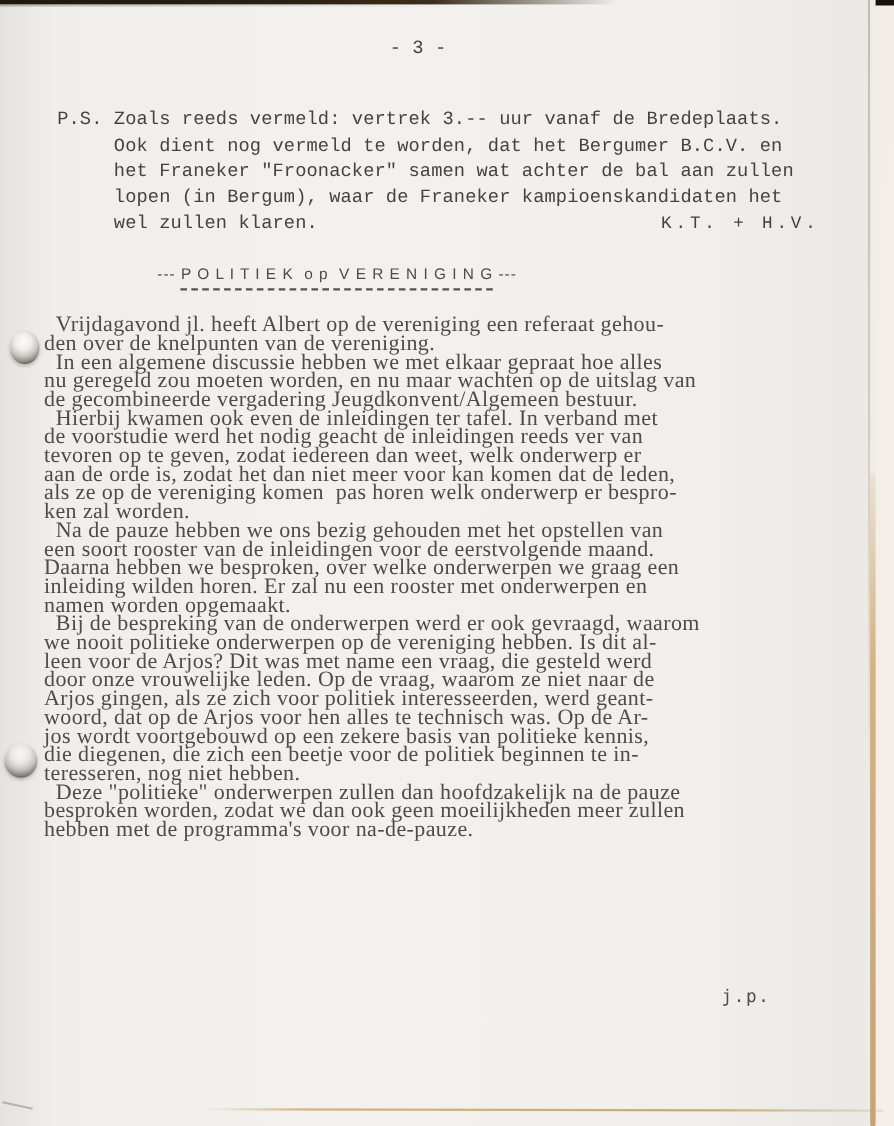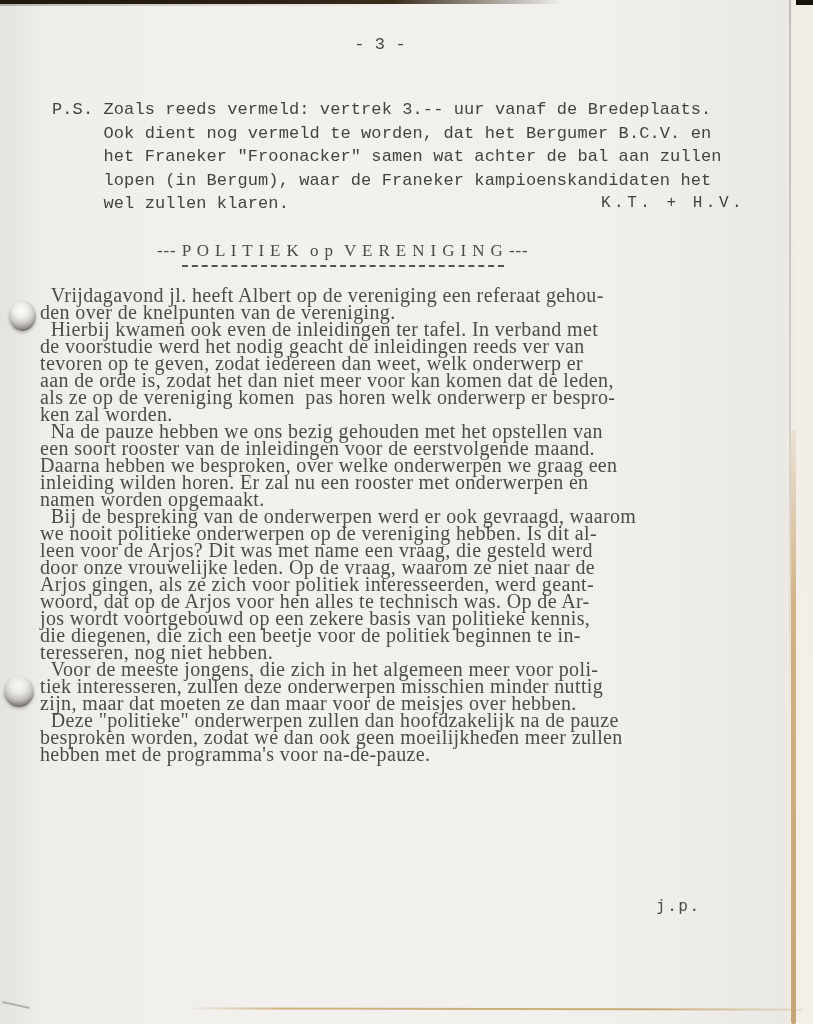--- a/index.html
+++ b/index.html
@@ -31,22 +31,22 @@
     background:radial-gradient(circle at 48% 30%,#f7f7f5 0%,#e9e7e3 32%,#c4c2bc 55%,#7e7c75 76%,#23211b 92%,#0c0b08 100%);}
   
   .serif{font-family:"Liberation Mono",monospace;color:#45433f;}
   .pagenum{position:absolute;top:33px;left:0;width:760px;text-align:center;
     font-size:17px;line-height:23px;letter-spacing:.1px;}
   .intro{position:absolute;left:61px;top:66px;font-size:17px;line-height:23px;
     white-space:pre;letter-spacing:.1px;}
   .ps{position:absolute;left:40px;top:98px;font-size:17px;line-height:23.6px;
     white-space:pre;letter-spacing:.1px;margin-left:12px;}
   .sig1{position:absolute;left:601px;top:194px;font-size:16px;letter-spacing:3.5px;white-space:pre;}
-  .heading{position:absolute;left:157px;top:241px;font-family:Liberation Serif, serif;
-    font-size:17px;letter-spacing:.9px;color:#4c4a46;white-space:pre;}
+  .heading{position:absolute;left:143px;top:241px;font-family:Liberation Sans, sans-serif;
+    font-size:14px;letter-spacing:.9px;color:#4c4a46;white-space:pre;}
   .heading .underlined{border-bottom:2px dashed #55534e;padding-bottom:5px;}
   .body-text{position:absolute;left:40px;top:287px;width:748px;
     font-family:Liberation Serif, serif;font-size:20px;line-height:17px;
     letter-spacing:.37px;color:#4e4c49;}
   .para{margin:0;white-space:pre-wrap;}
   .sig2{position:absolute;left:656px;top:896px;font-family:"DejaVu Sans Mono",monospace;
     font-size:16px;letter-spacing:1.5px;color:#4e4c49;white-space:pre;}
 </style>
 </head>
 <body>
@@ -74,43 +74,43 @@
      lopen (in Bergum), waar de Franeker kampioenskandidaten het
      wel zullen klaren.</div>
 
   <div class="sig1 serif">K.T. + H.V.</div>
 
   <div class="heading"><span>--- </span><span class="underlined">P O L I T I E K  o p  V E R E N I G I N G</span><span> ---</span></div>
 
   <div class="body-text">
     <p class="para">  Vrijdagavond jl. heeft Albert op de vereniging een referaat gehou-
 den over de knelpunten van de vereniging.</p>
+    <p class="para">  In een algemene discussie hebben we met elkaar gepraat hoe alles
+nu geregeld zou moeten worden, en nu maar wachten op de uitslag van
+de gecombineerde vergadering Jeugdkonvent/Algemeen bestuur.</p>
     <p class="para">  Hierbij kwamen ook even de inleidingen ter tafel. In verband met
 de voorstudie werd het nodig geacht de inleidingen reeds ver van
 tevoren op te geven, zodat iedereen dan weet, welk onderwerp er
 aan de orde is, zodat het dan niet meer voor kan komen dat de leden,
 als ze op de vereniging komen  pas horen welk onderwerp er bespro-
 ken zal worden.</p>
     <p class="para">  Na de pauze hebben we ons bezig gehouden met het opstellen van
 een soort rooster van de inleidingen voor de eerstvolgende maand.
 Daarna hebben we besproken, over welke onderwerpen we graag een
 inleiding wilden horen. Er zal nu een rooster met onderwerpen en
 namen worden opgemaakt.</p>
     <p class="para">  Bij de bespreking van de onderwerpen werd er ook gevraagd, waarom
 we nooit politieke onderwerpen op de vereniging hebben. Is dit al-
 leen voor de Arjos? Dit was met name een vraag, die gesteld werd
 door onze vrouwelijke leden. Op de vraag, waarom ze niet naar de
 Arjos gingen, als ze zich voor politiek interesseerden, werd geant-
 woord, dat op de Arjos voor hen alles te technisch was. Op de Ar-
 jos wordt voortgebouwd op een zekere basis van politieke kennis,
 die diegenen, die zich een beetje voor de politiek beginnen te in-
 teresseren, nog niet hebben.</p>
-    <p class="para">  Voor de meeste jongens, die zich in het algemeen meer voor poli-
-tiek interesseren, zullen deze onderwerpen misschien minder nuttig
-zijn, maar dat moeten ze dan maar voor de meisjes over hebben.</p>
     <p class="para">  Deze "politieke" onderwerpen zullen dan hoofdzakelijk na de pauze
 besproken worden, zodat we dan ook geen moeilijkheden meer zullen
 hebben met de programma's voor na-de-pauze.</p>
   </div>
 
   <div class="sig2">j.p.</div>
 
 </div>
 
 </body></html>

